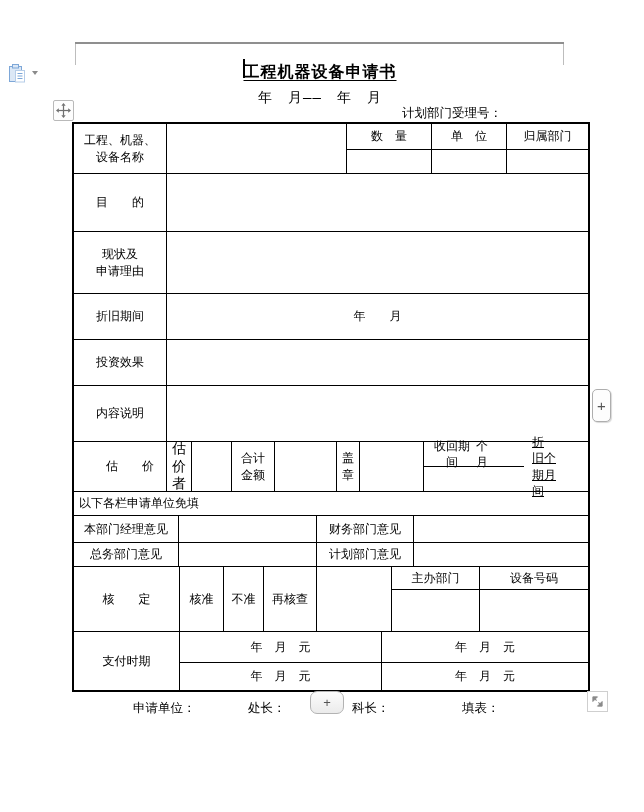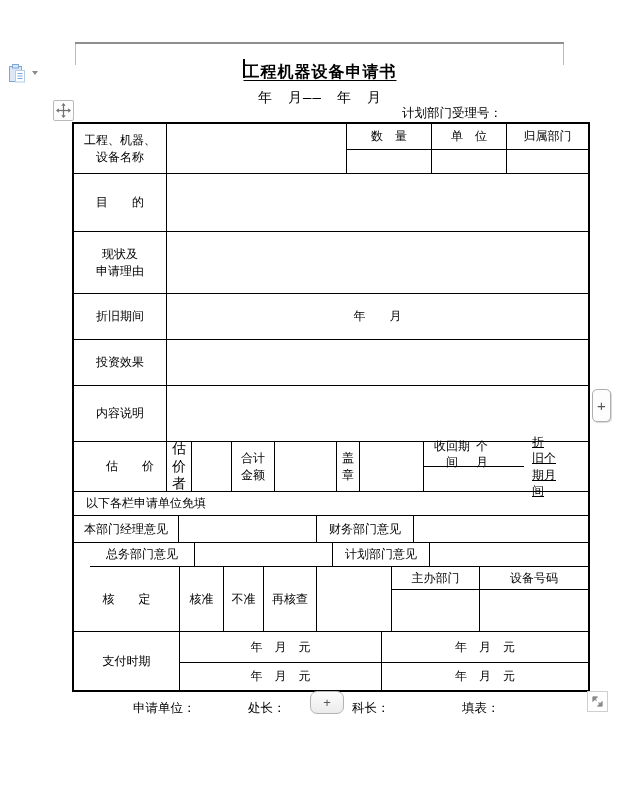--- a/index.html
+++ b/index.html
@@ -23,21 +23,21 @@
   .tbl{position:absolute;left:72px;top:122px;width:518px;height:570px;border:2px solid #000;
        box-sizing:border-box;display:flex;flex-direction:column;font-size:12px;line-height:1.35;}
   .band{display:flex;min-height:0;}
   .grp{display:flex;flex-direction:column;min-width:0;}
   .cell{border-right:1px solid #000;border-bottom:1px solid #000;box-sizing:border-box;
         display:flex;align-items:center;justify-content:center;text-align:center;min-width:0;min-height:0;}
   .nr{border-right:none!important;}
   .nb{border-bottom:none!important;}
   .colcell{flex-direction:column;line-height:1.35;}
   .vtext{word-break:break-all;font-size:14px;line-height:1.25;padding:0 5px;}
-  .left-al{justify-content:flex-start;text-align:left;padding-left:12px;}
+  .left-al{justify-content:flex-start;text-align:left;padding-left:5px;}
   .srow{display:flex;align-items:center;justify-content:space-between;box-sizing:border-box;
         padding:0 32px 0 8px;width:100%;}
   
   .side-plus{position:absolute;left:592px;top:389px;width:19px;height:33px;border:1px solid #aeaeae;
              border-radius:5px;background:#fdfdfd;box-shadow:1px 1px 1px #d9d9d9;color:#555;
              font-size:15px;display:flex;align-items:center;justify-content:center;box-sizing:border-box;cursor:pointer;}
   .resize-handle{position:absolute;left:587px;top:691px;width:21px;height:21px;border:1px solid #cfcfcf;
                  background:#fff;display:flex;align-items:center;justify-content:center;box-sizing:border-box;cursor:nwse-resize;}
   
   .footer{position:absolute;left:0;top:697px;width:644px;height:26px;font-size:12.5px;}
@@ -172,21 +172,21 @@
     </div>
 
     <div class="band" style="height:27px;">
       <div class="cell" style="width:105px;">本部门经理意见</div>
       <div class="cell" style="width:138px;"></div>
       <div class="cell" style="width:97px;">财务部门意见</div>
       <div class="cell nr" style="flex:1;"></div>
     </div>
 
     <div class="band" style="height:24px;">
-      <div class="cell" style="width:105px;margin-left:16px;">总务部门意见</div>
+      <div class="cell" style="width:105px;">总务部门意见</div>
       <div class="cell" style="width:138px;"></div>
       <div class="cell" style="width:97px;">计划部门意见</div>
       <div class="cell nr" style="flex:1;"></div>
     </div>
 
     <div class="band" style="height:65px;">
       <div class="cell" style="width:106px;">核　　定</div>
       <div class="cell" style="width:44px;">核准</div>
       <div class="cell" style="width:40px;text-align:center;">不准</div>
       <div class="cell" style="width:53px;">再核查</div>

